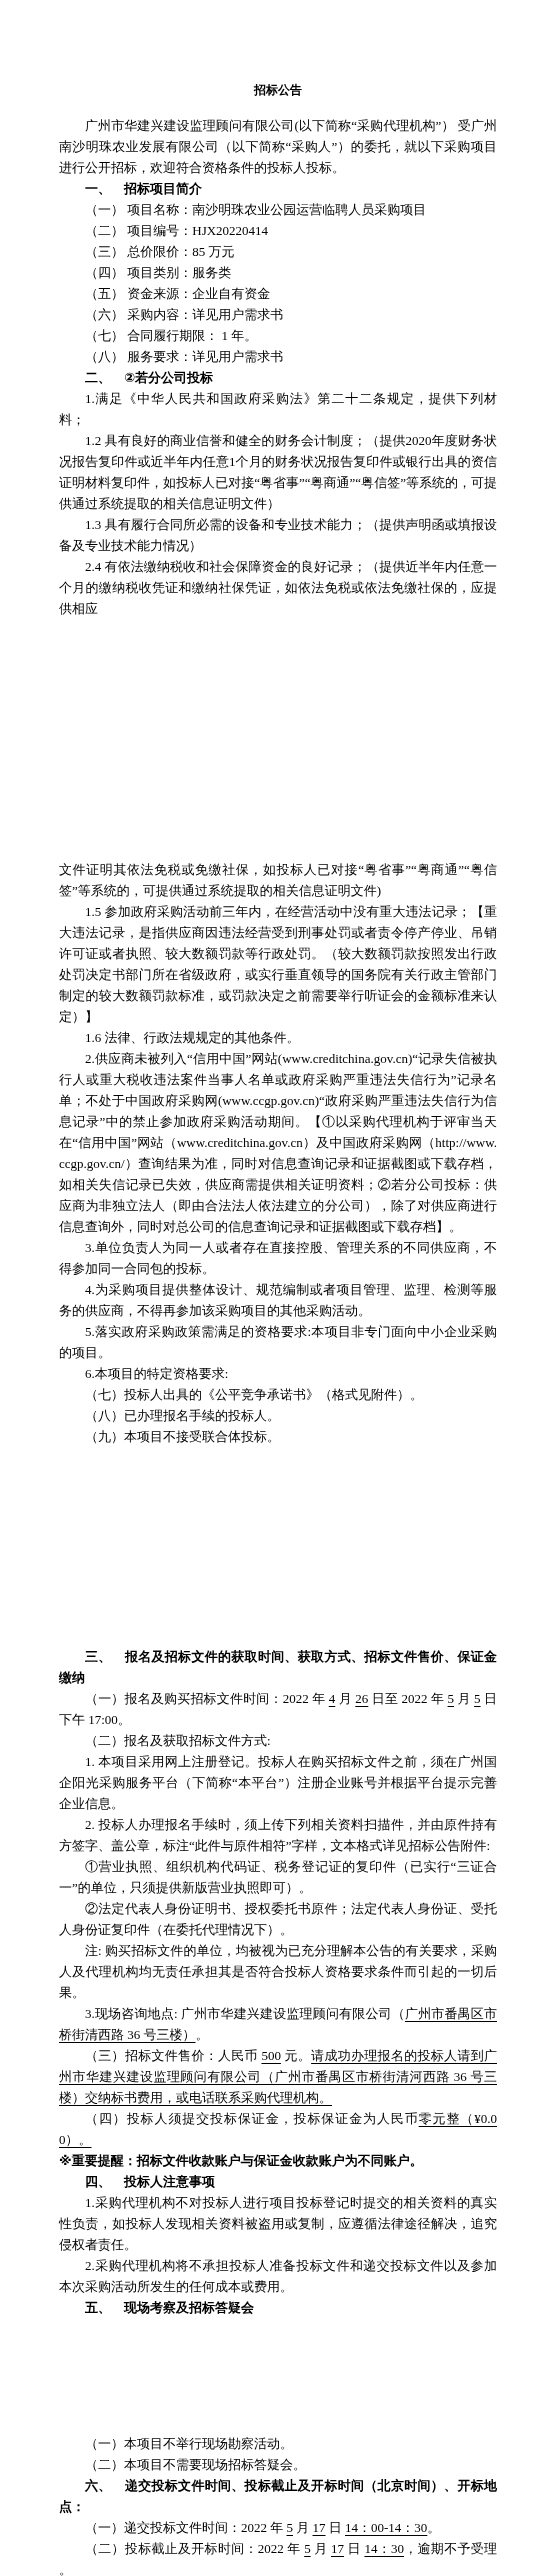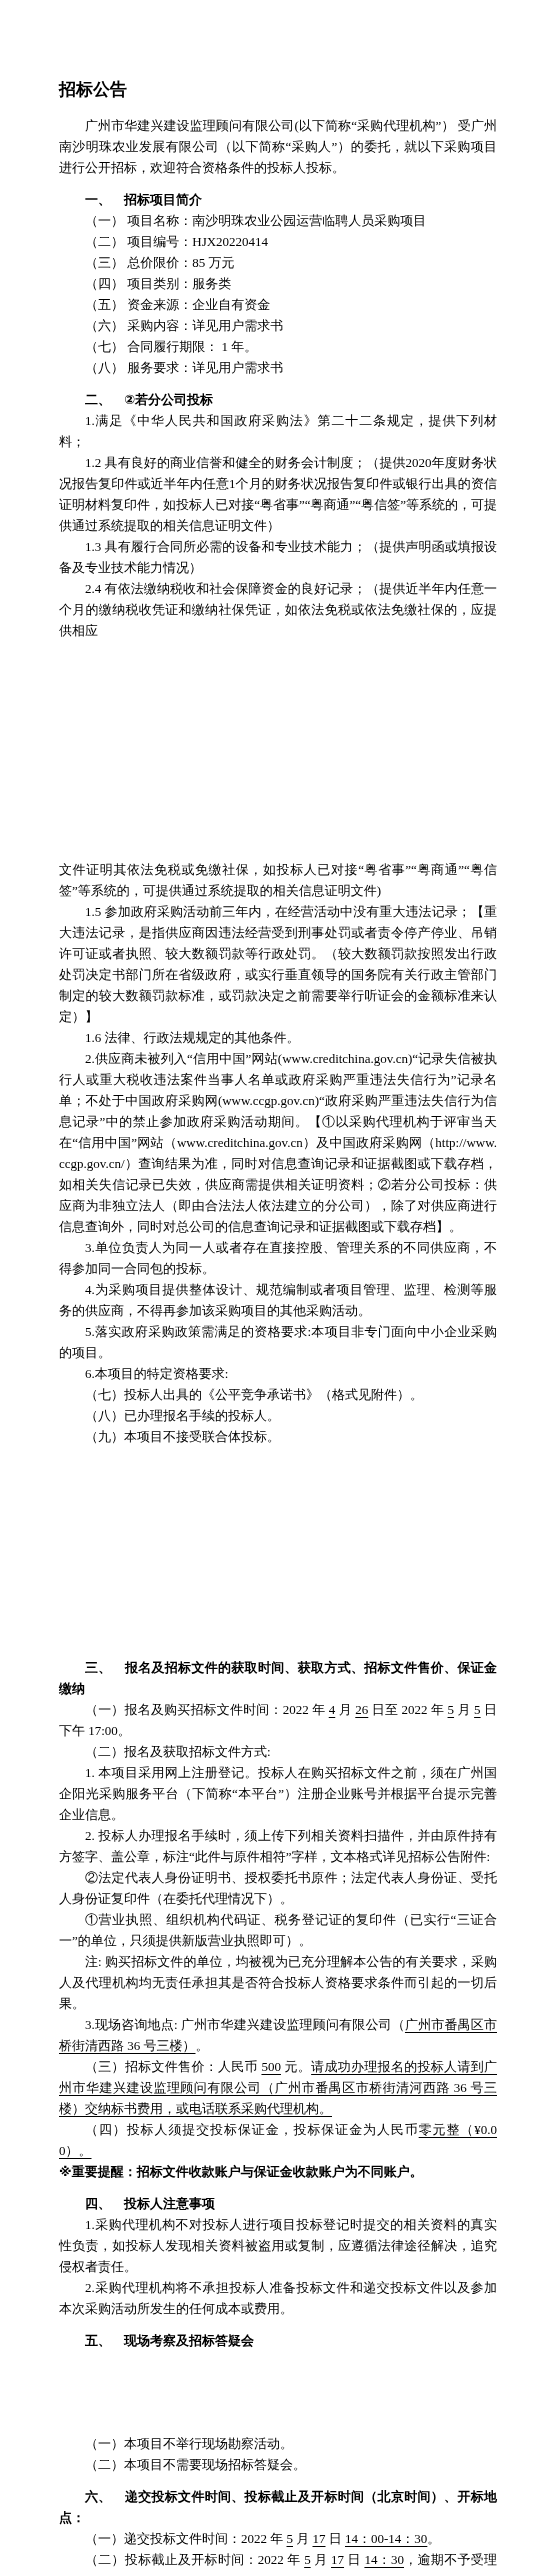--- a/index.html
+++ b/index.html
@@ -21,30 +21,30 @@
     font-size: 13px;
     line-height: 21px;
     text-align: justify;
     text-indent: 2em;
     margin: 0;
     word-break: break-all;
   }
   .blk.title {
     font-family: "Liberation Sans", "DejaVu Sans", sans-serif;
     font-weight: bold;
-    font-size: 17px;
+    font-size: 12px;
     line-height: 24px;
-    text-align: left;
+    text-align: center;
     text-indent: 0;
     margin-bottom: 13.4px;
   }
   .blk.h {
     font-family: "Liberation Sans", "DejaVu Sans", sans-serif;
     font-weight: bold;
-    margin-top: 11px;
+    margin-top: 0;
   }
   .blk.cont { text-indent: 0; }
   .u { text-decoration: underline; text-underline-offset: 2.6px; }
   .b {
     font-weight: bold;
     font-family: "Liberation Sans", "DejaVu Sans", sans-serif;
     margin-top: 36px;
   }
 </style>
 </head>
@@ -81,22 +81,22 @@
       <div class="blk p"><span>（七）投标人出具的《公平竞争承诺书》（格式见附件）。</span></div>
       <div class="blk p"><span>（八）已办理报名手续的投标人。</span></div>
       <div class="blk p"><span>（九）本项目不接受联合体投标。</span></div>
     </div>
     <div class="page">
       <div class="blk h"><span>三、　报名及招标文件的获取时间、获取方式、招标文件售价、保证金缴纳</span></div>
       <div class="blk p"><span>（一）报名及购买招标文件时间：2022 年 </span><span class="u">4</span><span> 月 </span><span class="u">26</span><span> 日至 2022 年 </span><span class="u">5</span><span> 月 </span><span class="u">5</span><span> 日下午 17:00。</span></div>
       <div class="blk p"><span>（二）报名及获取招标文件方式:</span></div>
       <div class="blk p"><span>1. 本项目采用网上注册登记。投标人在购买招标文件之前，须在广州国企阳光采购服务平台（下简称“本平台”）注册企业账号并根据平台提示完善企业信息。</span></div>
       <div class="blk p"><span>2. 投标人办理报名手续时，须上传下列相关资料扫描件，并由原件持有方签字、盖公章，标注“此件与原件相符”字样，文本格式详见招标公告附件:</span></div>
+      <div class="blk p"><span>①营业执照、组织机构代码证、税务登记证的复印件（已实行“三证合一”的单位，只须提供新版营业执照即可）。</span></div>
       <div class="blk p"><span>②法定代表人身份证明书、授权委托书原件；法定代表人身份证、受托人身份证复印件（在委托代理情况下）。</span></div>
-      <div class="blk p"><span>①营业执照、组织机构代码证、税务登记证的复印件（已实行“三证合一”的单位，只须提供新版营业执照即可）。</span></div>
       <div class="blk p"><span>注: 购买招标文件的单位，均被视为已充分理解本公告的有关要求，采购人及代理机构均无责任承担其是否符合投标人资格要求条件而引起的一切后果。</span></div>
       <div class="blk p"><span>3.现场咨询地点: 广州市华建兴建设监理顾问有限公司（</span><span class="u">广州市番禺区市桥街清西路 36 号三楼）</span><span>。</span></div>
       <div class="blk p"><span>（三）招标文件售价：人民币 </span><span class="u">500</span><span> 元。</span><span class="u">请成功办理报名的投标人请到广州市华建兴建设监理顾问有限公司（广州市番禺区市桥街清河西路 36 号三楼）交纳标书费用，或电话联系采购代理机构。</span></div>
       <div class="blk p"><span>（四）投标人须提交投标保证金，投标保证金为人民币</span><span class="u">零元整（¥0.00）。</span></div>
       <div class="blk cont"><span class="b">※重要提醒：招标文件收款账户与保证金收款账户为不同账户。</span></div>
       <div class="blk h"><span>四、　投标人注意事项</span></div>
       <div class="blk p"><span>1.采购代理机构不对投标人进行项目投标登记时提交的相关资料的真实性负责，如投标人发现相关资料被盗用或复制，应遵循法律途径解决，追究侵权者责任。</span></div>
       <div class="blk p"><span>2.采购代理机构将不承担投标人准备投标文件和递交投标文件以及参加本次采购活动所发生的任何成本或费用。</span></div>
       <div class="blk h"><span>五、　现场考察及招标答疑会</span></div>
     </div>

